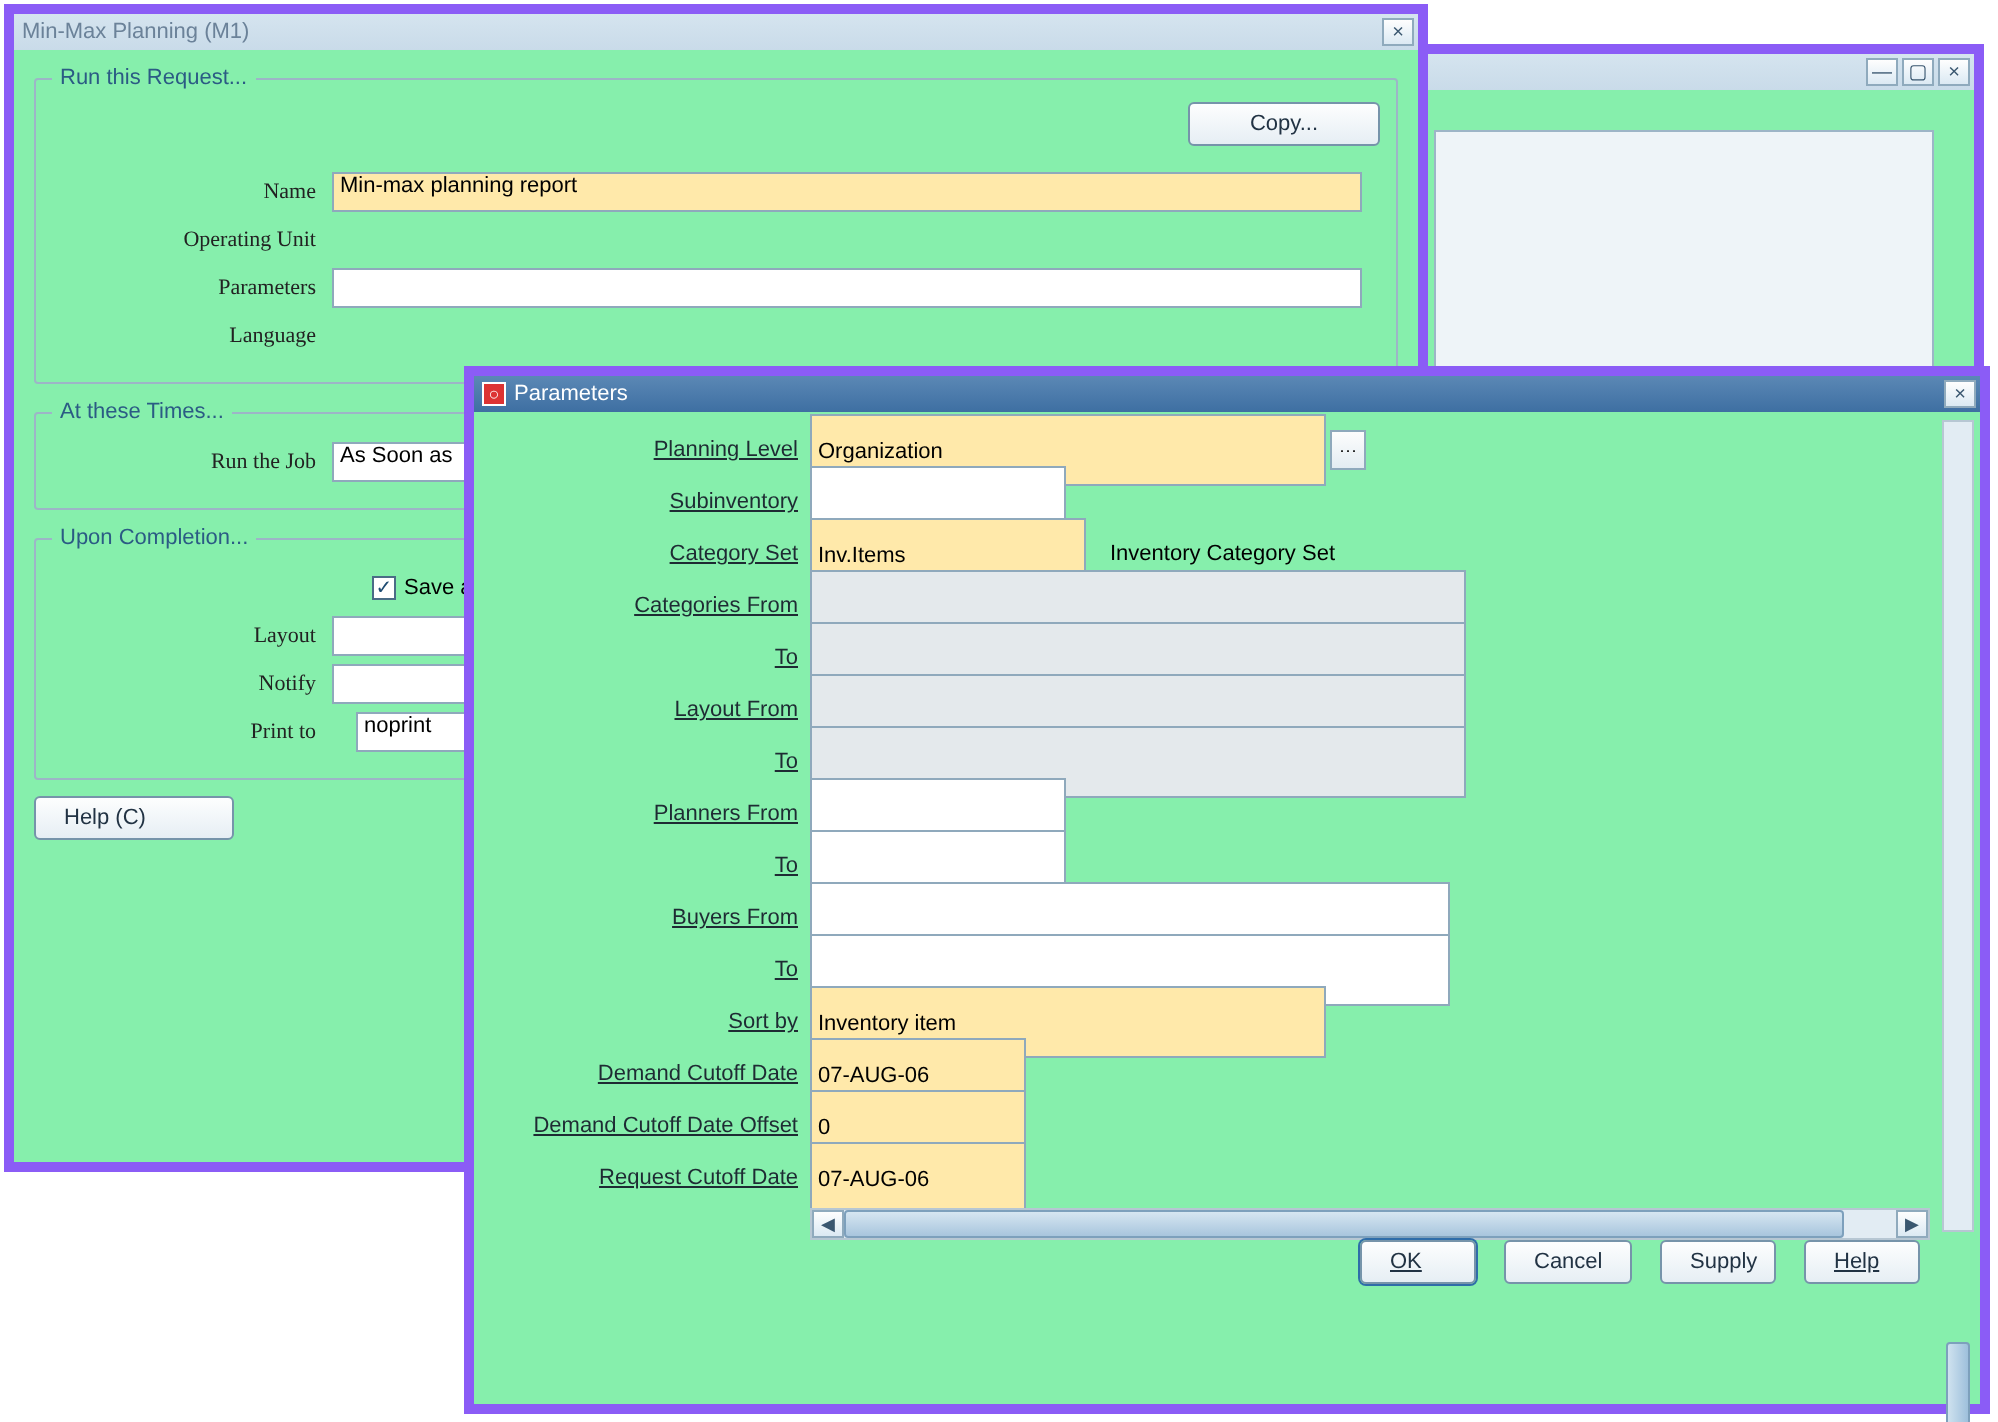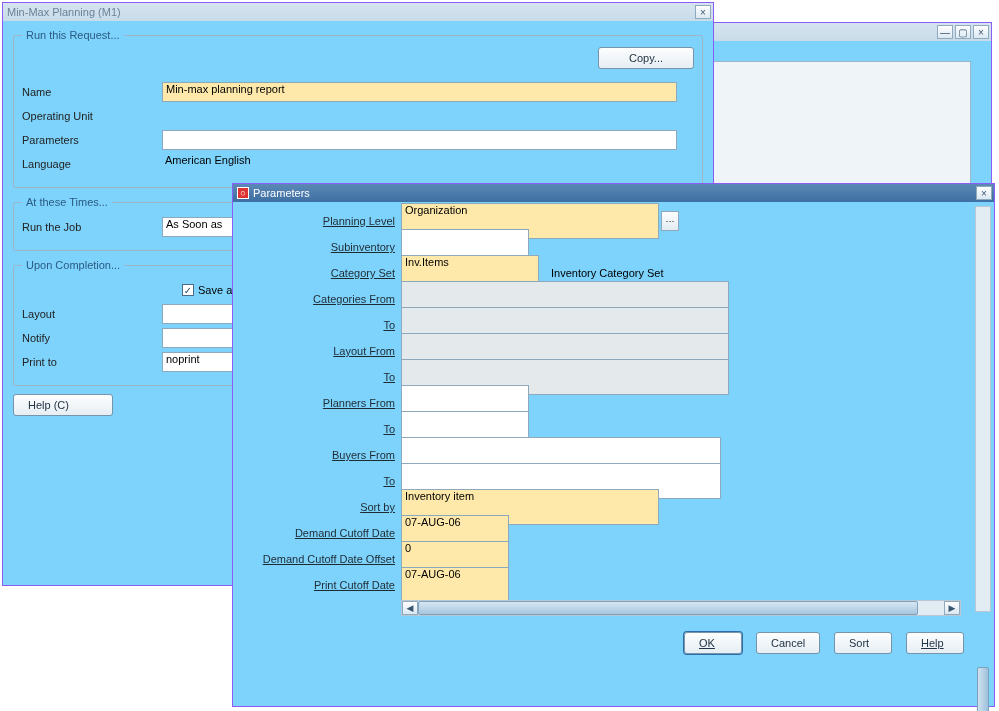--- a/index.html
+++ b/index.html
@@ -1,67 +1,67 @@
 <!DOCTYPE html>
 <html><head>
 <meta charset="utf-8">
 <style>
   * { box-sizing: border-box; font-family: Tahoma, Arial, sans-serif; font-size: 11px; }
   body { margin: 0; background: #fff; width: 999px; height: 711px; position: relative; overflow: hidden; }
 
   
-  .window { position: absolute; border: 1px solid #8b5cf6; background: #7dd3fc; }
+  .window { position: absolute; border: 5px solid #8b5cf6; background: #86efac; }
   .titlebar { height: 18px; background: linear-gradient(#5b88b5, #3e6fa2); color: #fff; display: flex; align-items: center; padding: 0 2px 0 4px; }
   .titlebar.inactive { background: linear-gradient(#d5e4ef, #c9dbe9); color: #6b8299; }
   .title-icon { width: 12px; height: 12px; background: #d33; border: 1px solid #fff; margin-right: 4px; display: inline-flex; align-items: center; justify-content: center; color: #fff; font-size: 9px; font-weight: bold; }
   .title-text { flex: 1; font-size: 11px; }
   .title-btn { width: 16px; height: 14px; background: linear-gradient(#fefefe,#dbe9f3); border: 1px solid #8faabd; margin-left: 2px; display: inline-flex; align-items: center; justify-content: center; color: #3a5770; font-size: 10px; cursor: pointer; }
 
   .window-body { padding: 6px 10px 10px 10px; }
 
   
   fieldset.group { border: 1px solid #9db5c7; border-radius: 2px; margin: 2px 0 8px 0; padding: 6px 8px 10px 8px; position: relative; }
   fieldset.group > legend { color: #2b5b84; padding: 0 4px; font-size: 11px; }
 
   .form-row { display: flex; align-items: center; margin: 2px 0; height: 22px; }
-  .form-label { width: 140px; text-align: left; padding-right: 8px; color: #222; }
+  .form-label { width: 140px; text-align: right; padding-right: 8px; color: #222; font-family: Liberation Serif, serif; }
   .txt { height: 20px; border: 1px solid #8fa9bc; background: #fff; padding: 0 3px; flex: none; }
   .txt.highlight { background: #ffe9aa; }
   .txt.grey { background: #e4e9ec; }
   .txt.wname { width: 515px; } 
 
   .btn { height: 22px; padding: 0 14px; background: linear-gradient(#fdfefe,#e6eef4); border: 1px solid #7694aa; border-radius: 3px; color: #234; cursor: pointer; display: inline-flex; align-items: center; }
   .btn.primary { box-shadow: 0 0 0 1px #2f6da9; }
   .btn.wide { padding: 0 30px; }
 
   .chk { width: 12px; height: 12px; border: 1px solid #4a6c86; background: #fff; display: inline-flex; align-items: center; justify-content: center; margin-right: 4px; }
   .chk::after { content: "✓"; font-size: 10px; color: #1f4c72; }
 
   
   .param-body { position: relative; padding: 6px 8px 46px 8px; }
   .prow { display: flex; align-items: center; height: 26px; }
   .plabel { width: 160px; text-align: right; padding-right: 6px; color: #1e2b33; text-decoration: underline; }
-  .pfield { height: 36px; border: 1px solid #8fa9bc; padding: 0 3px; background: #fff; }
+  .pfield { height: 36px; border: 1px solid #8fa9bc; padding: 12px 3px; background: #fff; }
   .pfield.y { background: #ffe9aa; }
   .pfield.g { background: #e4e9ec; }
 
   .lov-btn { width: 18px; height: 20px; border: 1px solid #8fa9bc; background: linear-gradient(#fdfdfd,#e3ecf2); margin-left: 2px; display: inline-flex; align-items: center; justify-content: center; cursor: pointer; }
   .lov-btn span { letter-spacing: 0; font-size: 9px; line-height: 6px; }
 
   
   .vscroll { position: absolute; right: 3px; top: 4px; bottom: 50px; width: 16px; background: #e2ecf3; border: 1px solid #b7c7d3; }
   .vscroll .thumb { position: absolute; left: 1px; right: 1px; top: 460px; height: 130px; background: linear-gradient(90deg,#cfe2ef,#9ec0dc); border: 1px solid #7da0bc; border-radius: 2px; }
 
   
   .hscroll { height: 16px; background: #e2ecf3; border: 1px solid #b7c7d3; margin-top: 2px; display: flex; align-items: center; position: relative; }
   .hscroll .btnend { width: 16px; height: 14px; background: linear-gradient(#fefefe,#dbe9f3); border: 1px solid #8faabd; display: inline-flex; align-items:center; justify-content:center; font-size:9px; color:#3a5770; }
   .hscroll .track { flex: 1; position: relative; height: 14px; }
   .hscroll .thumb { position: absolute; left: 0; width: 500px; top: 0; bottom: 0; background: linear-gradient(#d6e6f1,#a8c5dd); border: 1px solid #7da0bc; border-radius: 2px; }
 
-  .param-buttons { position: absolute; bottom: 8px; right: 30px; display: flex; gap: 14px; }
+  .param-buttons { position: absolute; bottom: 24px; right: 30px; display: flex; gap: 14px; }
 </style>
 </head>
 <body>
 
 <div class="window" style="left:692px; top:22px; width:300px; height:540px;">
   <div class="titlebar inactive">
     <span class="title-text"></span>
     <span class="title-btn">—</span>
     <span class="title-btn">▢</span>
     <span class="title-btn">×</span>
@@ -89,21 +89,20 @@
       <div class="form-row">
         <div class="form-label">Operating Unit</div>
         <div class="txt grey wname" style="border:none; background:transparent;"></div>
       </div>
       <div class="form-row">
         <div class="form-label">Parameters</div>
         <div class="txt wname"></div>
       </div>
       <div class="form-row">
         <div class="form-label">Language</div>
-        <div class="txt wname" style="border:none; background:transparent;">American English</div>
       </div>
     </fieldset>
 
     <fieldset class="group">
       <legend>At these Times...</legend>
       <div class="form-row">
         <div class="form-label">Run the Job</div>
         <div class="txt" style="width:90px;">As Soon as</div>
       </div>
     </fieldset>
@@ -117,21 +116,21 @@
       <div class="form-row">
         <div class="form-label">Layout</div>
         <div class="txt" style="width:90px;"></div>
       </div>
       <div class="form-row">
         <div class="form-label">Notify</div>
         <div class="txt" style="width:90px;"></div>
       </div>
       <div class="form-row">
         <div class="form-label">Print to</div>
-        <div class="txt" style="width:90px;">noprint</div>
+        <div class="txt" style="width:90px;margin-left:12px;">noprint</div>
       </div>
     </fieldset>
 
     <div style="margin-top:6px;">
       <button class="btn" style="width:100px;">Help (C)</button>
     </div>
   </div>
 </div>
 
 <div class="window" style="left:232px; top:183px; width:763px; height:524px;">
@@ -197,38 +196,38 @@
     </div>
     <div class="prow">
       <div class="plabel">Demand Cutoff Date</div>
       <div class="pfield y" style="width:108px;">07-AUG-06</div>
     </div>
     <div class="prow">
       <div class="plabel">Demand Cutoff Date Offset</div>
       <div class="pfield y" style="width:108px;">0</div>
     </div>
     <div class="prow">
-      <div class="plabel">Print Cutoff Date</div>
+      <div class="plabel">Request Cutoff Date</div>
       <div class="pfield y" style="width:108px;">07-AUG-06</div>
     </div>
 
     <div style="margin-left:160px; width:560px;">
       <div class="hscroll">
         <div class="btnend">◀</div>
         <div class="track">
             <div class="thumb"></div>
           </div>
         <div class="btnend">▶</div>
       </div>
     </div>
 
     <div class="vscroll">
       <div class="thumb"></div>
     </div>
 
     <div class="param-buttons">
       <button class="btn primary" style="width:58px; text-decoration:underline;">OK</button>
       <button class="btn" style="width:64px;">Cancel</button>
-      <button class="btn" style="width:58px;">Sort</button>
+      <button class="btn" style="width:58px;">Supply</button>
       <button class="btn" style="width:58px; text-decoration:underline;">Help</button>
     </div>
   </div>
 </div>
 
 </body></html>

